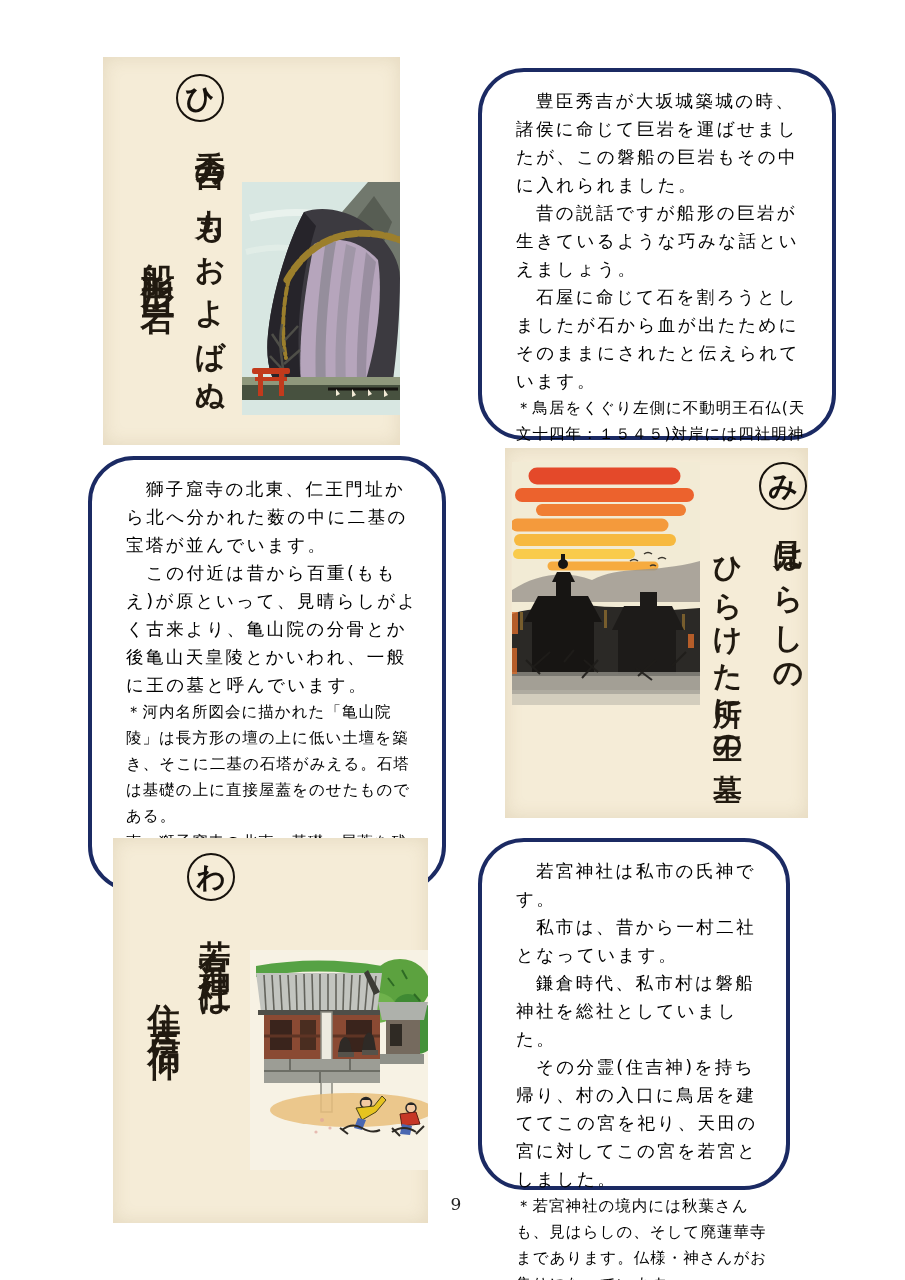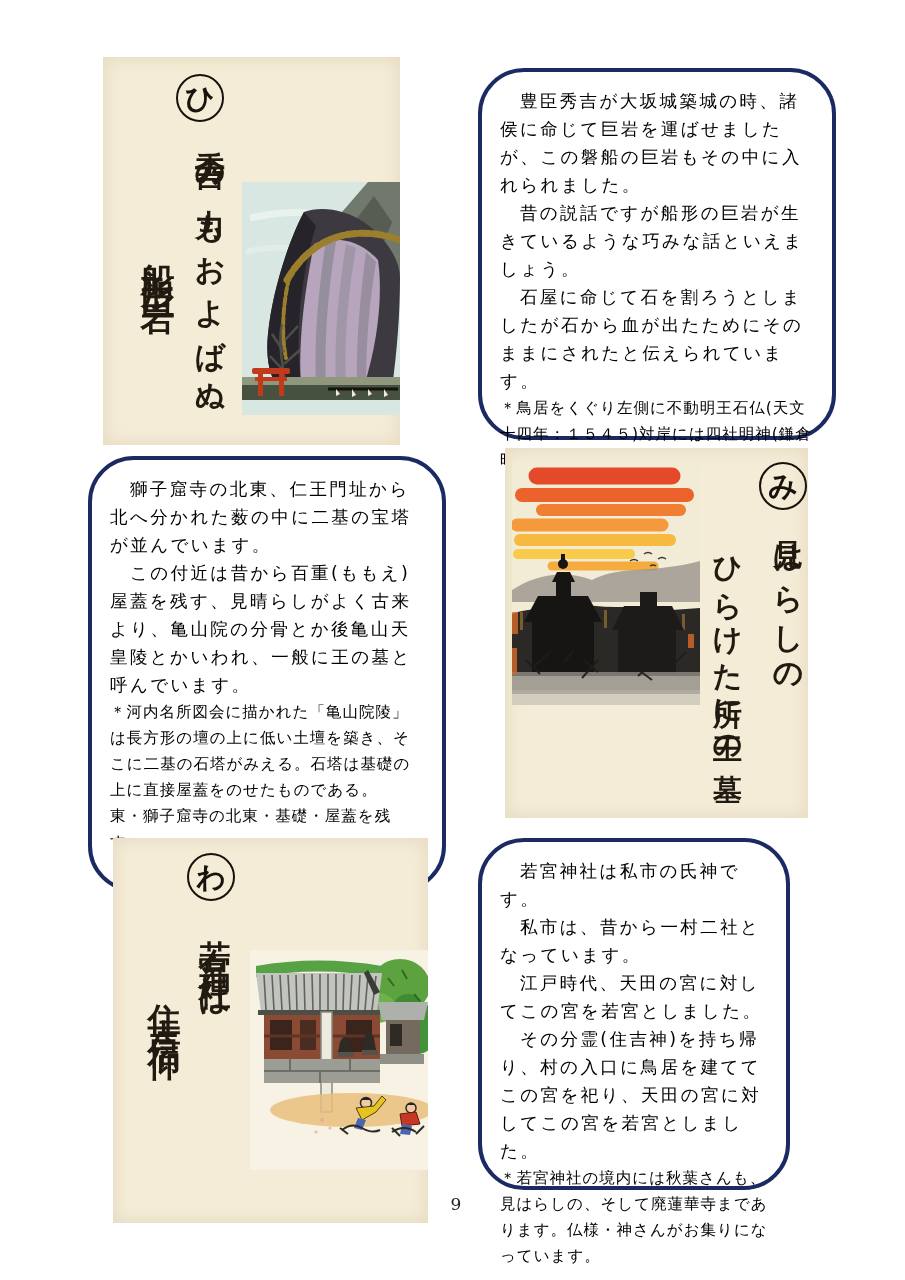--- a/index.html
+++ b/index.html
@@ -42,21 +42,21 @@
 
   .painting{position:absolute;display:block;}
   .painting-hi{left:139px;top:125px;width:158px;height:233px;}
   .painting-mi{left:7px;top:14px;width:188px;height:243px;}
   .painting-wa{left:137px;top:112px;width:178px;height:220px;}
 
   
   .textbox{
     position:absolute;box-sizing:border-box;background:#ffffff;
     border:4px solid var(--box-border,#1b2a63);border-radius:46px;
-    padding:15px 18px 0 18px;
+    padding:15px 18px 0 34px;
   }
   .box-iwafune{left:478px;top:68px;width:358px;height:372px;}
   .box-shishikutsu{left:88px;top:456px;width:358px;height:436px;}
   .box-wakamiya{left:478px;top:838px;width:312px;height:352px;}
 
   .textbox p{
     margin:0;font-size:17.5px;line-height:28px;letter-spacing:2.4px;
     color:#000;word-break:break-all;
   }
   .textbox p.note{
@@ -121,21 +121,21 @@
 
   <aside class="textbox box-iwafune">
       <p>　豊臣秀吉が大坂城築城の時、諸侯に命じて巨岩を運ばせましたが、この磐船の巨岩もその中に入れられました。</p>
       <p>　昔の説話ですが船形の巨岩が生きているような巧みな話といえましょう。</p>
       <p>　石屋に命じて石を割ろうとしましたが石から血が出たためにそのままにされたと伝えられています。</p>
       <p class="note">＊鳥居をくぐり左側に不動明王石仏(天文十四年：１５４５)対岸には四社明神(鎌倉時代?)が大岩に彫られています。</p>
     </aside>
 
   <aside class="textbox box-shishikutsu">
       <p>　獅子窟寺の北東、仁王門址から北へ分かれた薮の中に二基の宝塔が並んでいます。</p>
-      <p>　この付近は昔から百重(ももえ)屋蓋を残す、見晴らしがよく古来より、亀山院の分骨とか後亀山天皇陵とかいわれ、一般に王の墓と呼んでいます。</p>
+      <p>　この付近は昔から百重(ももえ)が原といって、見晴らしがよく古来より、亀山院の分骨とか後亀山天皇陵とかいわれ、一般に王の墓と呼んでいます。</p>
       <p class="note">＊河内名所図会に描かれた「亀山院陵」は長方形の壇の上に低い土壇を築き、そこに二基の石塔がみえる。石塔は基礎の上に直接屋蓋をのせたものである。</p>
       <p class="note">東・獅子窟寺の北東・基礎・屋蓋を残す。</p>
     </aside>
 
   <section class="card card-mi">
     <svg class="painting painting-mi" viewBox="0 0 188 243" preserveAspectRatio="none">
       <rect width="188" height="243" fill="#f2ebd5"></rect>
       <g stroke-linecap="round" fill="none">
         <path d="M25,14 H160" stroke="#e4492a" stroke-width="17"></path>
         <path d="M10,33 H175" stroke="#ec622d" stroke-width="14"></path>
@@ -287,19 +287,19 @@
     <div class="kana-circle">
       <span>わ</span>
     </div>
     <div class="verse verse-wa-main">若宮神社は</div>
     <div class="verse verse-wa-sub">住吉信仰</div>
   </section>
 
   <aside class="textbox box-wakamiya">
       <p>　若宮神社は私市の氏神です。</p>
       <p>　私市は、昔から一村二社となっています。</p>
-      <p>　江戸時代、天田の宮に対してこの宮を若宮としました。</p>
+      <p>　鎌倉時代、私市村は磐船神社を総社としていました。</p>
       <p>　その分霊(住吉神)を持ち帰り、村の入口に鳥居を建ててこの宮を祀り、天田の宮に対してこの宮を若宮としました。</p>
       <p class="note">＊若宮神社の境内には秋葉さんも、見はらしの、そして廃蓮華寺まであります。仏様・神さんがお集りになっています。</p>
     </aside>
 
   <div class="page-number">9</div>
 </div>
 
 </body></html>

